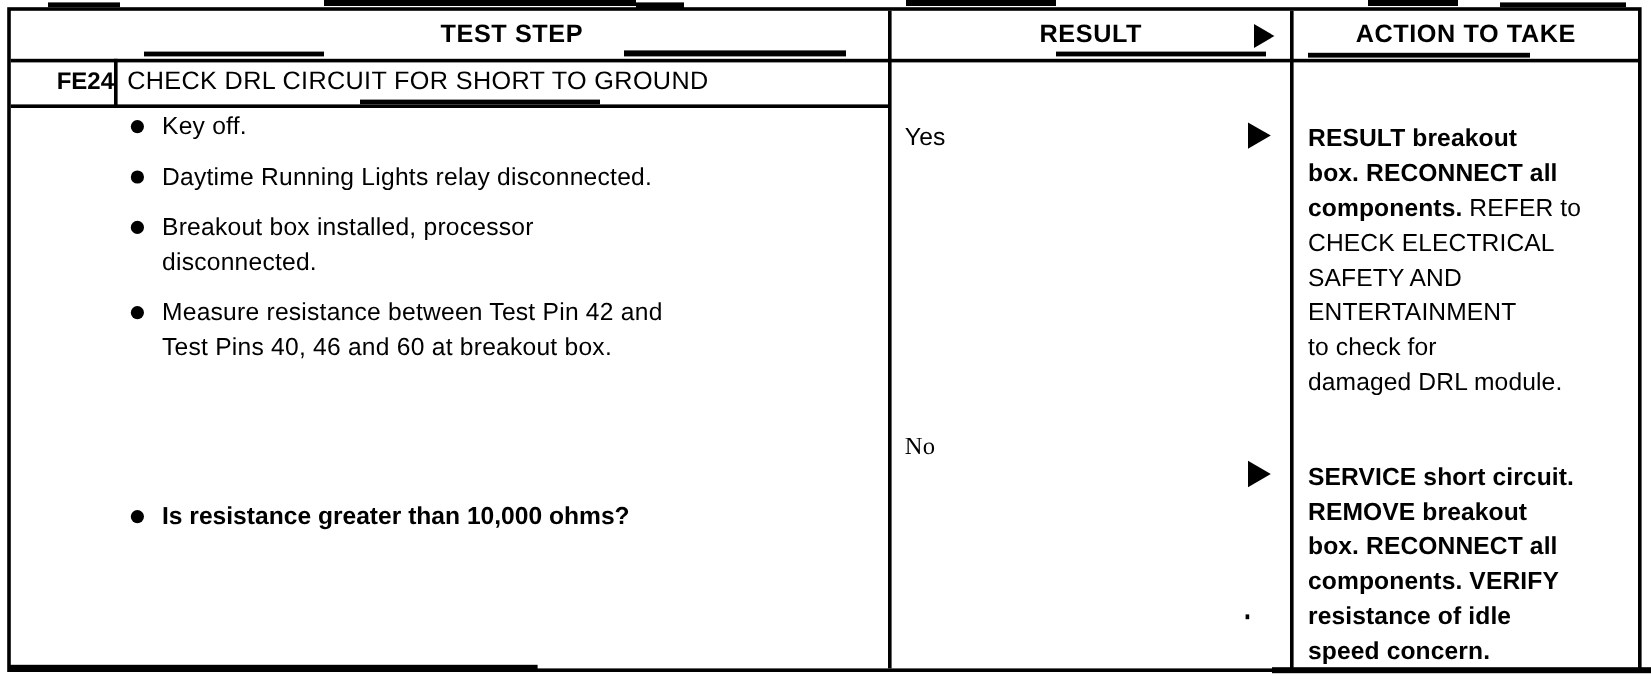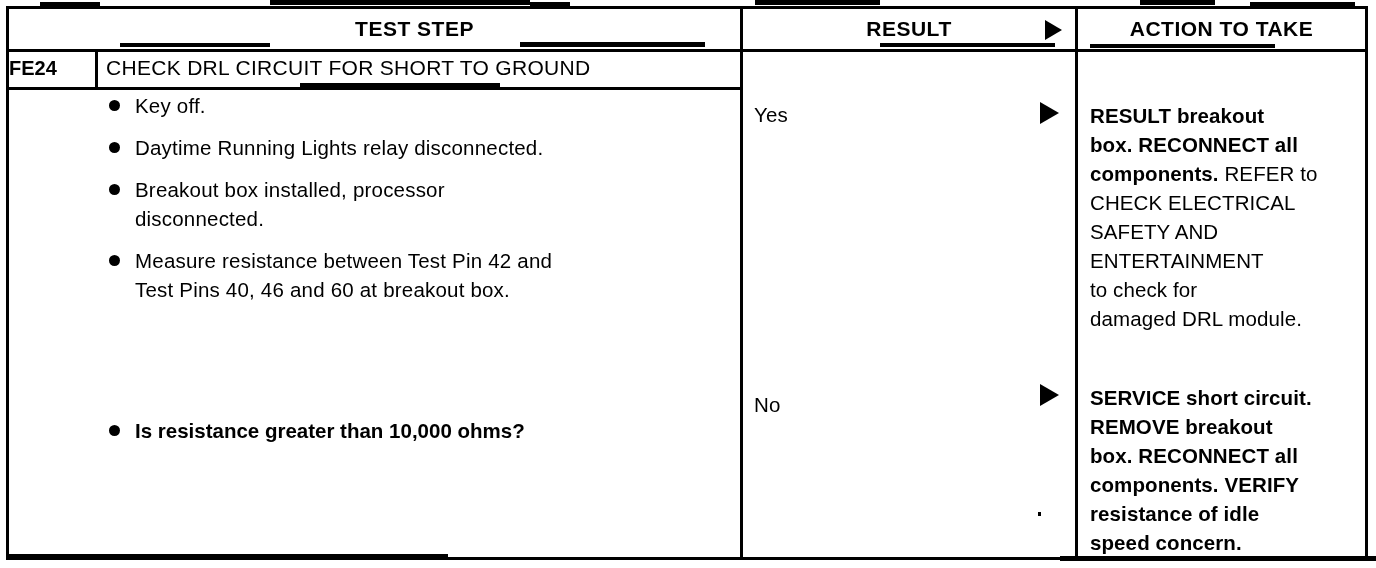--- a/index.html
+++ b/index.html
@@ -59,39 +59,39 @@
   .hdr-cell {
     position: absolute;
     top: 0;
     height: 40px;
     line-height: 40px;
     text-align: center;
     font-weight: bold;
     font-size: 21px;
     letter-spacing: 0.5px;
   }
-  .hdr-test   { left: 0px;    width: 811px; }
+  .hdr-test   { left: 12px;    width: 811px; }
   .hdr-result { left: 734px;  width: 332px; }
   .hdr-action { left: 1069px; width: 287px; }
 
   .hdr-arrow {
     position: absolute;
     left: 1036px;
     top: 11px;
   }
 
   
   .fe24-code {
     position: absolute;
     left: 0px;
     top: 40px;
     width: 86px;
     height: 38px;
     line-height: 38px;
-    text-align: left;
+    text-align: right;
     font-weight: bold;
     font-size: 20px;
     letter-spacing: 0px;
   }
   .fe24-title {
     position: absolute;
     left: 97px;
     top: 40px;
     height: 38px;
     line-height: 38px;
@@ -136,21 +136,21 @@
   .step-row.spaced-final { margin-top: 112px; }
 
   
   .result-cell {
     position: absolute;
     left: 745px;
     font-size: 20.5px;
     letter-spacing: 0.2px;
   }
   .result-yes { top: 94px; }
-  .result-no  { top: 384px; }
+  .result-no  { top: 352px; font-family: Liberation Serif, serif; }
 
   .result-arrow {
     position: absolute;
     left: 1031px;
   }
   .result-arrow.yes { top: 93px; }
   .result-arrow.no  { top: 375px; }
 
   .tri {
     width: 0;

